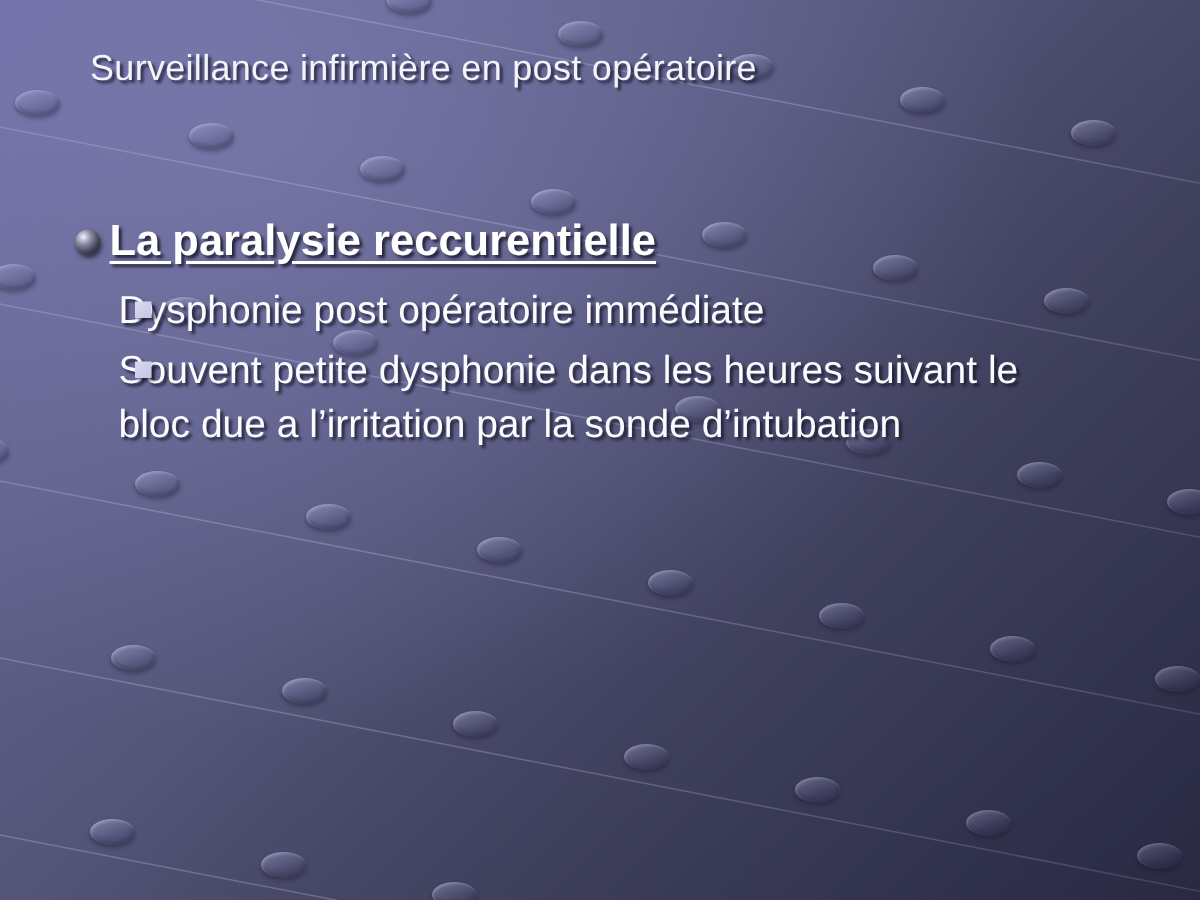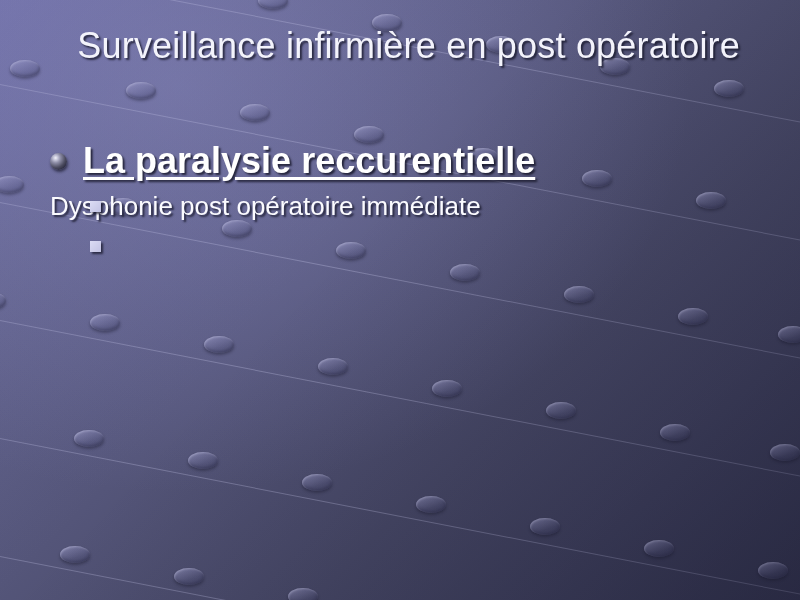--- a/index.html
+++ b/index.html
@@ -88,22 +88,22 @@
     position: relative;
     width: 100%;
     height: 100%;
   }
 
   .title {
     position: absolute;
     top: 22px;
     left: 60px;
     width: 680px;
-    text-align: right;
-    font-size: 36px;
+    text-align: left;
+    font-size: 24px;
     line-height: 48px;
     color: #f3f3fb;
     text-shadow: 2px 2px 2px rgba(20,20,38,0.78);
     font-weight: normal;
     letter-spacing: 0.2px;
   }
 
   .body {
     position: absolute;
     top: 142px;
@@ -112,28 +112,27 @@
   }
 
   
   .lvl1 {
     position: relative;
     padding-left: 73px;
     margin-bottom: 8px;
   }
   .lvl1 .txt {
     display: inline;
-    font-size: 36px;
+    font-size: 29px;
     line-height: 38px;
     font-weight: bold;
     color: #ffffff;
     text-decoration: underline;
     text-underline-offset: 4px;
     text-shadow: 2px 2px 2px rgba(20,20,38,0.80);
-    margin-left: 10px;
   }
   .bullet-sphere {
     position: absolute;
     left: 50px;
     top: 11px;
     width: 17px;
     height: 17px;
     border-radius: 50%;
     background: radial-gradient(circle at 33% 29%,
       #f2f2f8 0%,
@@ -141,21 +140,21 @@
       #8d8da6 30%,
       #4c4c60 58%,
       #26263a 82%,
       #161626 100%);
     box-shadow: 1px 2px 3px rgba(18,18,34,0.66);
   }
 
   
   .lvl2 {
     position: relative;
-    padding-left: 50px;
+    padding-left: 79px;
     padding-right: 80px;
     margin-top: 4px;
   }
   .lvl2 .txt {
     font-size: 26px;
     line-height: 36px;
     color: #fbfbff;
     text-shadow: 2px 2px 2px rgba(20,20,38,0.78);
   }
   .bullet-square {
@@ -243,17 +242,18 @@
       </div>
 
       <div class="lvl2">
         <span class="bullet-square"></span>
         <span class="txt">Dysphonie post opératoire immédiate</span>
       </div>
 
 
       <div class="lvl2">
         <span class="bullet-square"></span>
+        <span class="txt">Souvent petite dysphonie dans les heures suivant le bloc due a l’irritation par la sonde d’intubation</span>
       </div>
 
     </div>
   </div>
 </div>
 
 </body></html>

